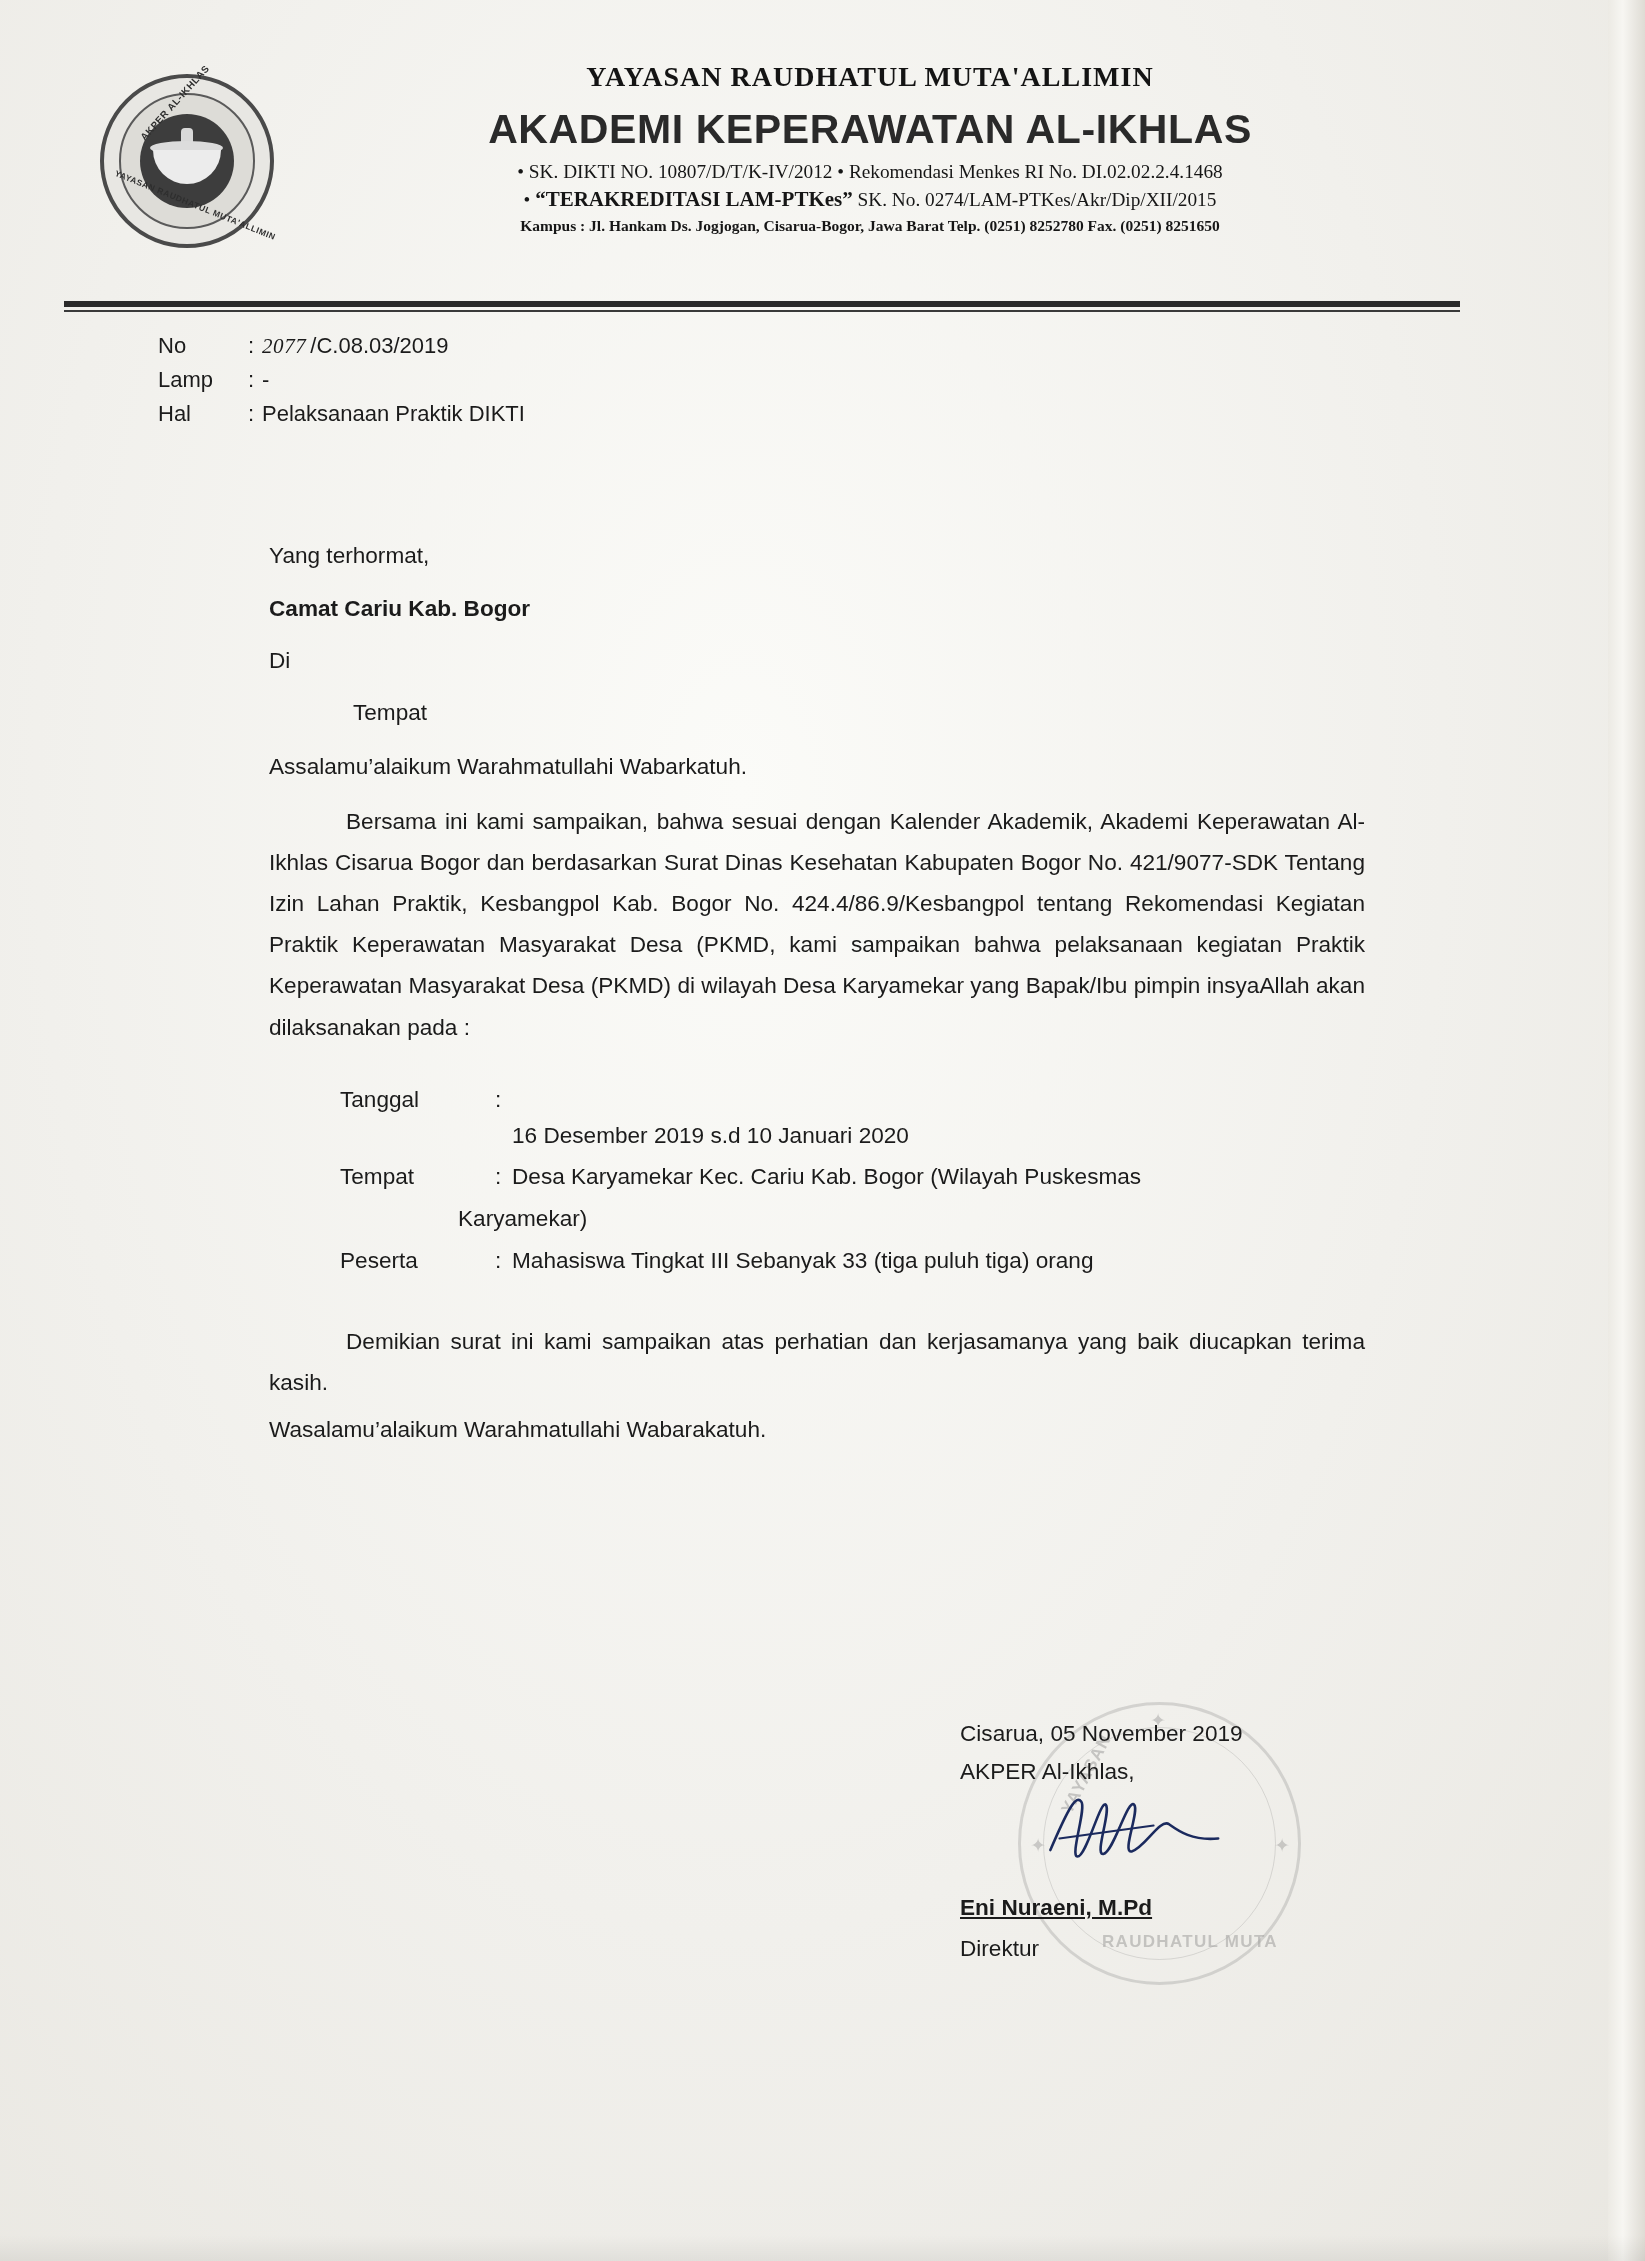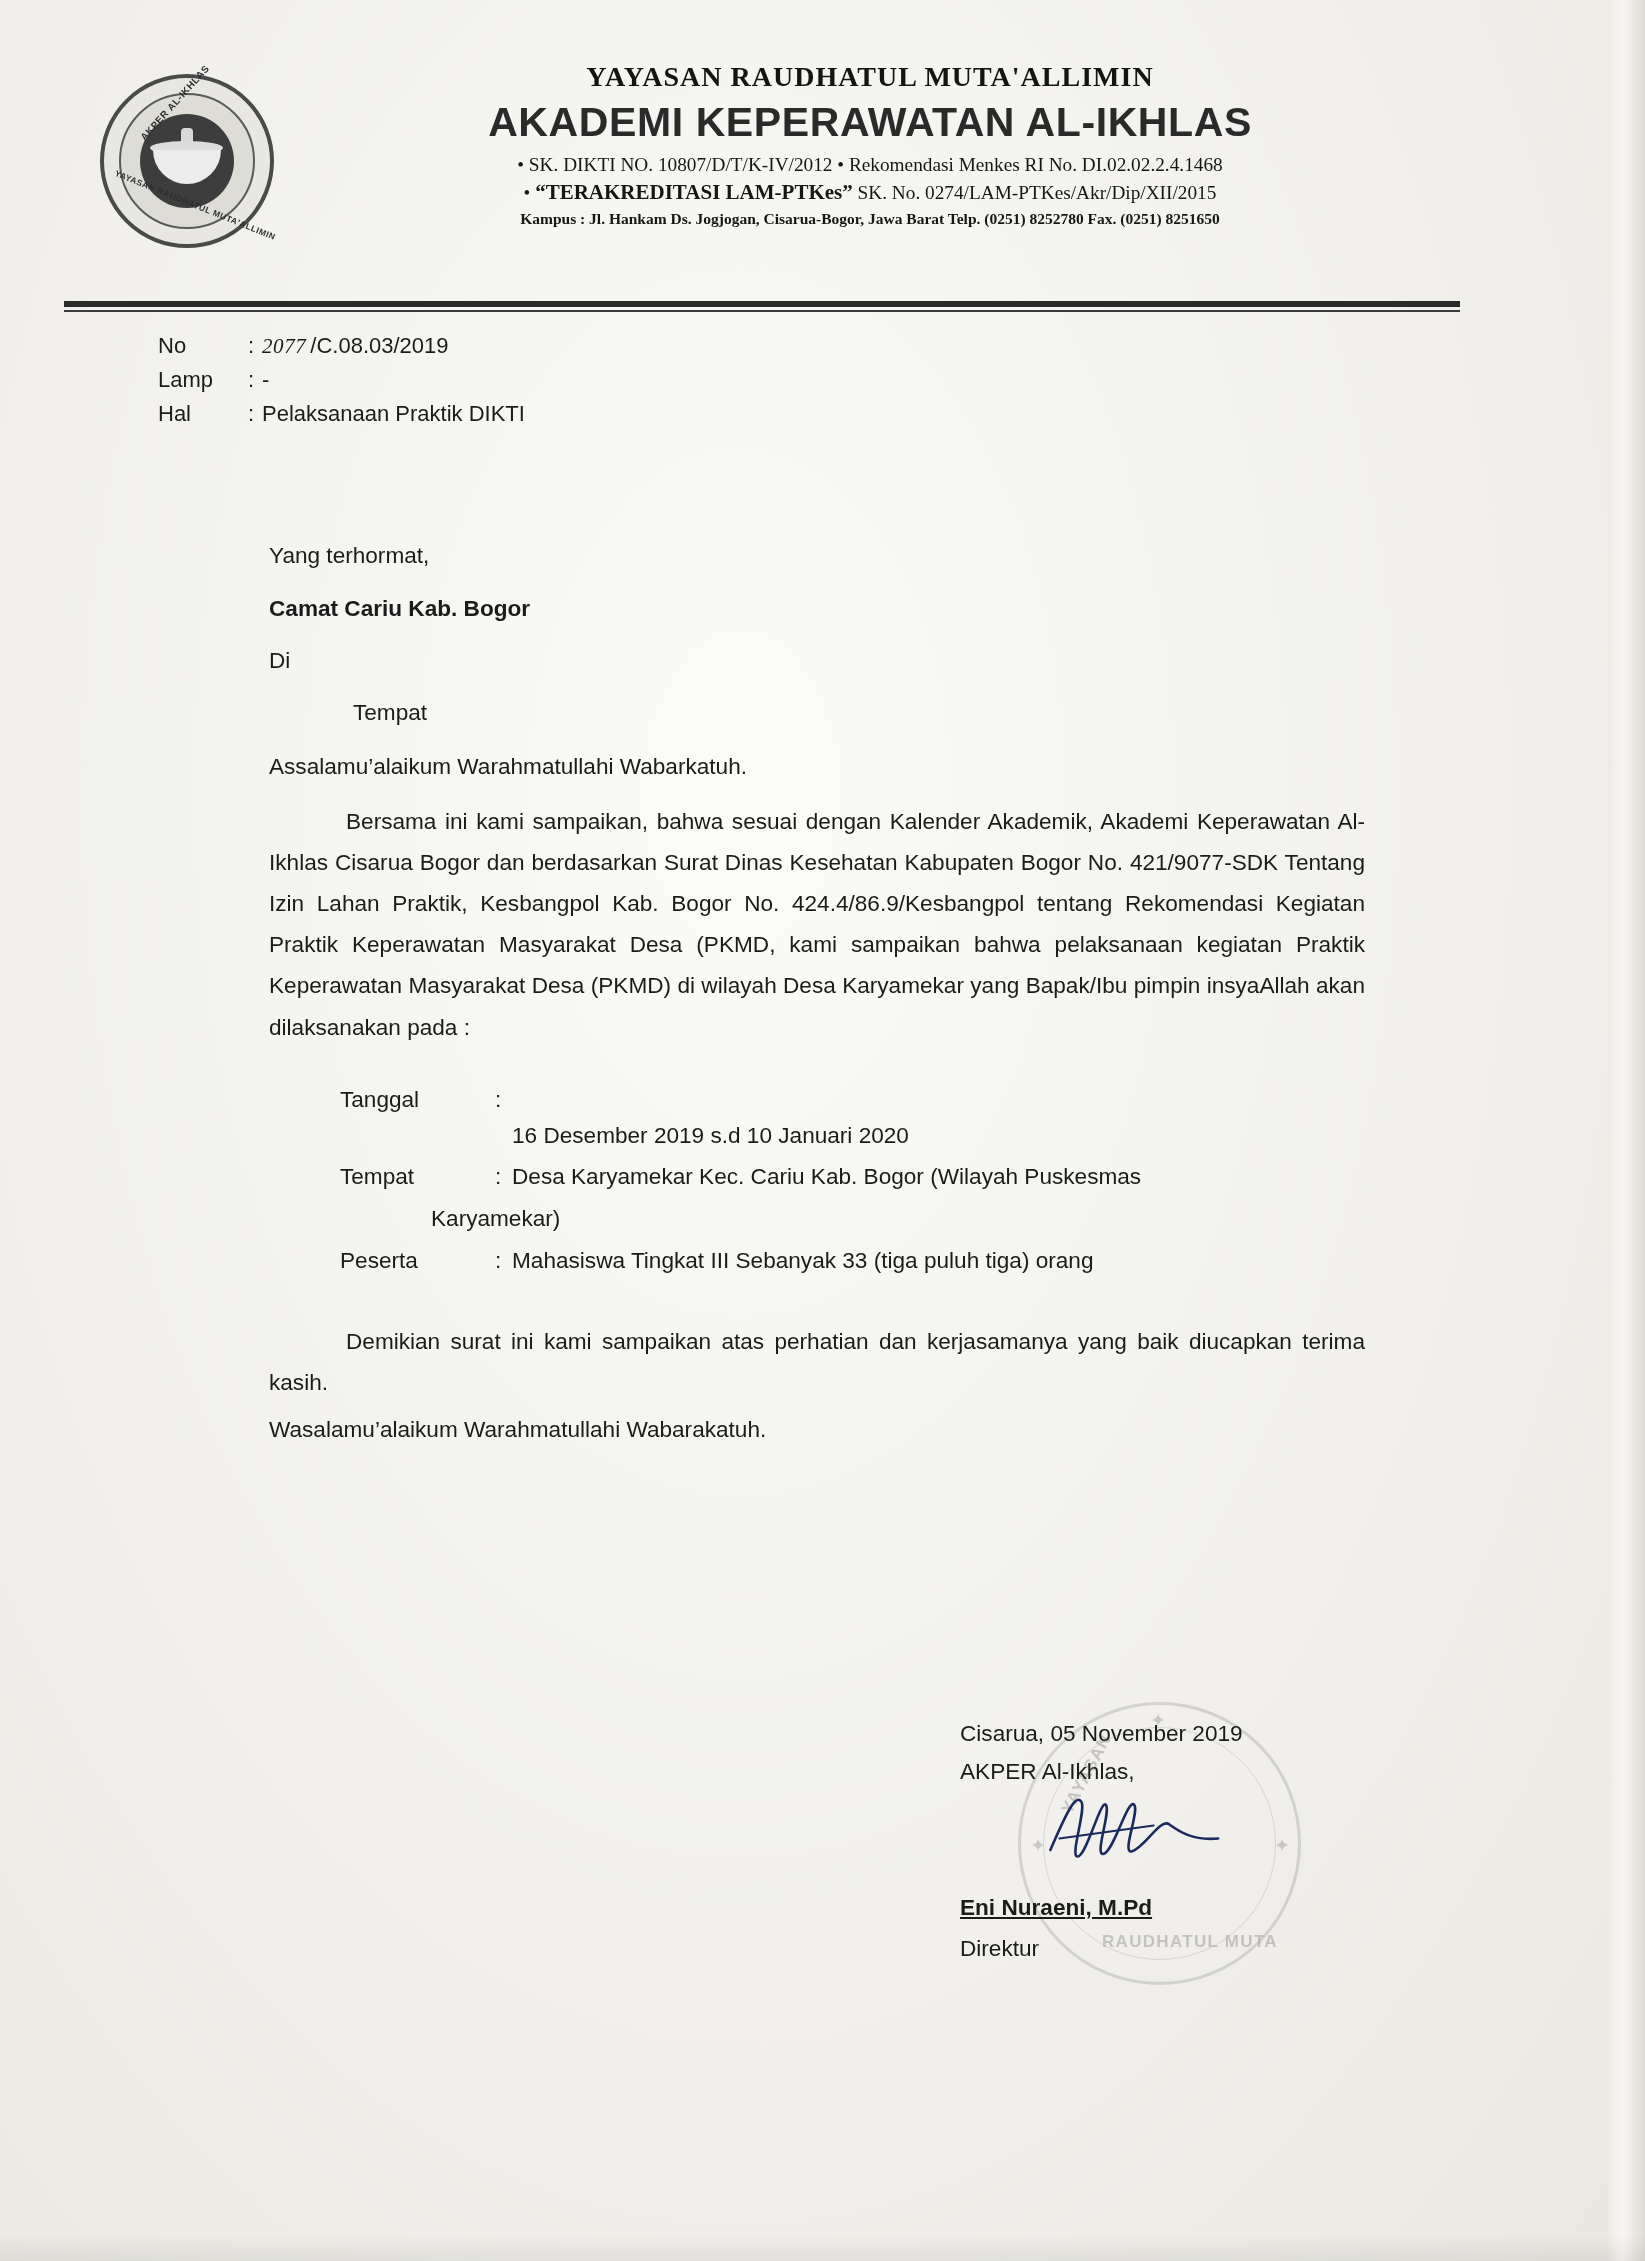--- a/index.html
+++ b/index.html
@@ -111,21 +111,21 @@
     font-size: 28px;
     letter-spacing: 1px;
     color: #141414;
   }
   .head-akademi {
     font-family: "Liberation Sans", sans-serif;
     font-weight: bold;
     font-size: 41px;
     letter-spacing: 0.6px;
     color: #2a2a2a;
-    margin-top: 6px;
+    margin-top: 13px;
   }
   .head-sk {
     font-family: "Liberation Serif", serif;
     font-size: 19.3px;
     margin-top: 7.7px;
     color: #161616;
   }
   .head-akred {
     font-family: "Liberation Serif", serif;
     font-size: 19.3px;
@@ -201,21 +201,21 @@
     line-height: 1.85;
   }
   .detail-row { display: flex; }
   .detail-label { width: 155px; flex: 0 0 155px; }
   .detail-colon { width: 17px; flex: 0 0 17px; }
   .detail-value { flex: 1; text-align: justify; }
   .detail-value.justify-two {
     text-align: justify;
     text-align-last: left;
   }
-  .detail-cont { margin-left: 91px; }
+  .detail-cont { margin-left: 118px; }
 
   .closing {
     margin-top: 39px;
   }
   .closing .para { text-indent: 77px; }
   .closing .wasalam { margin-top: 5.2px; }
 
   
   .sign {
     position: absolute;

